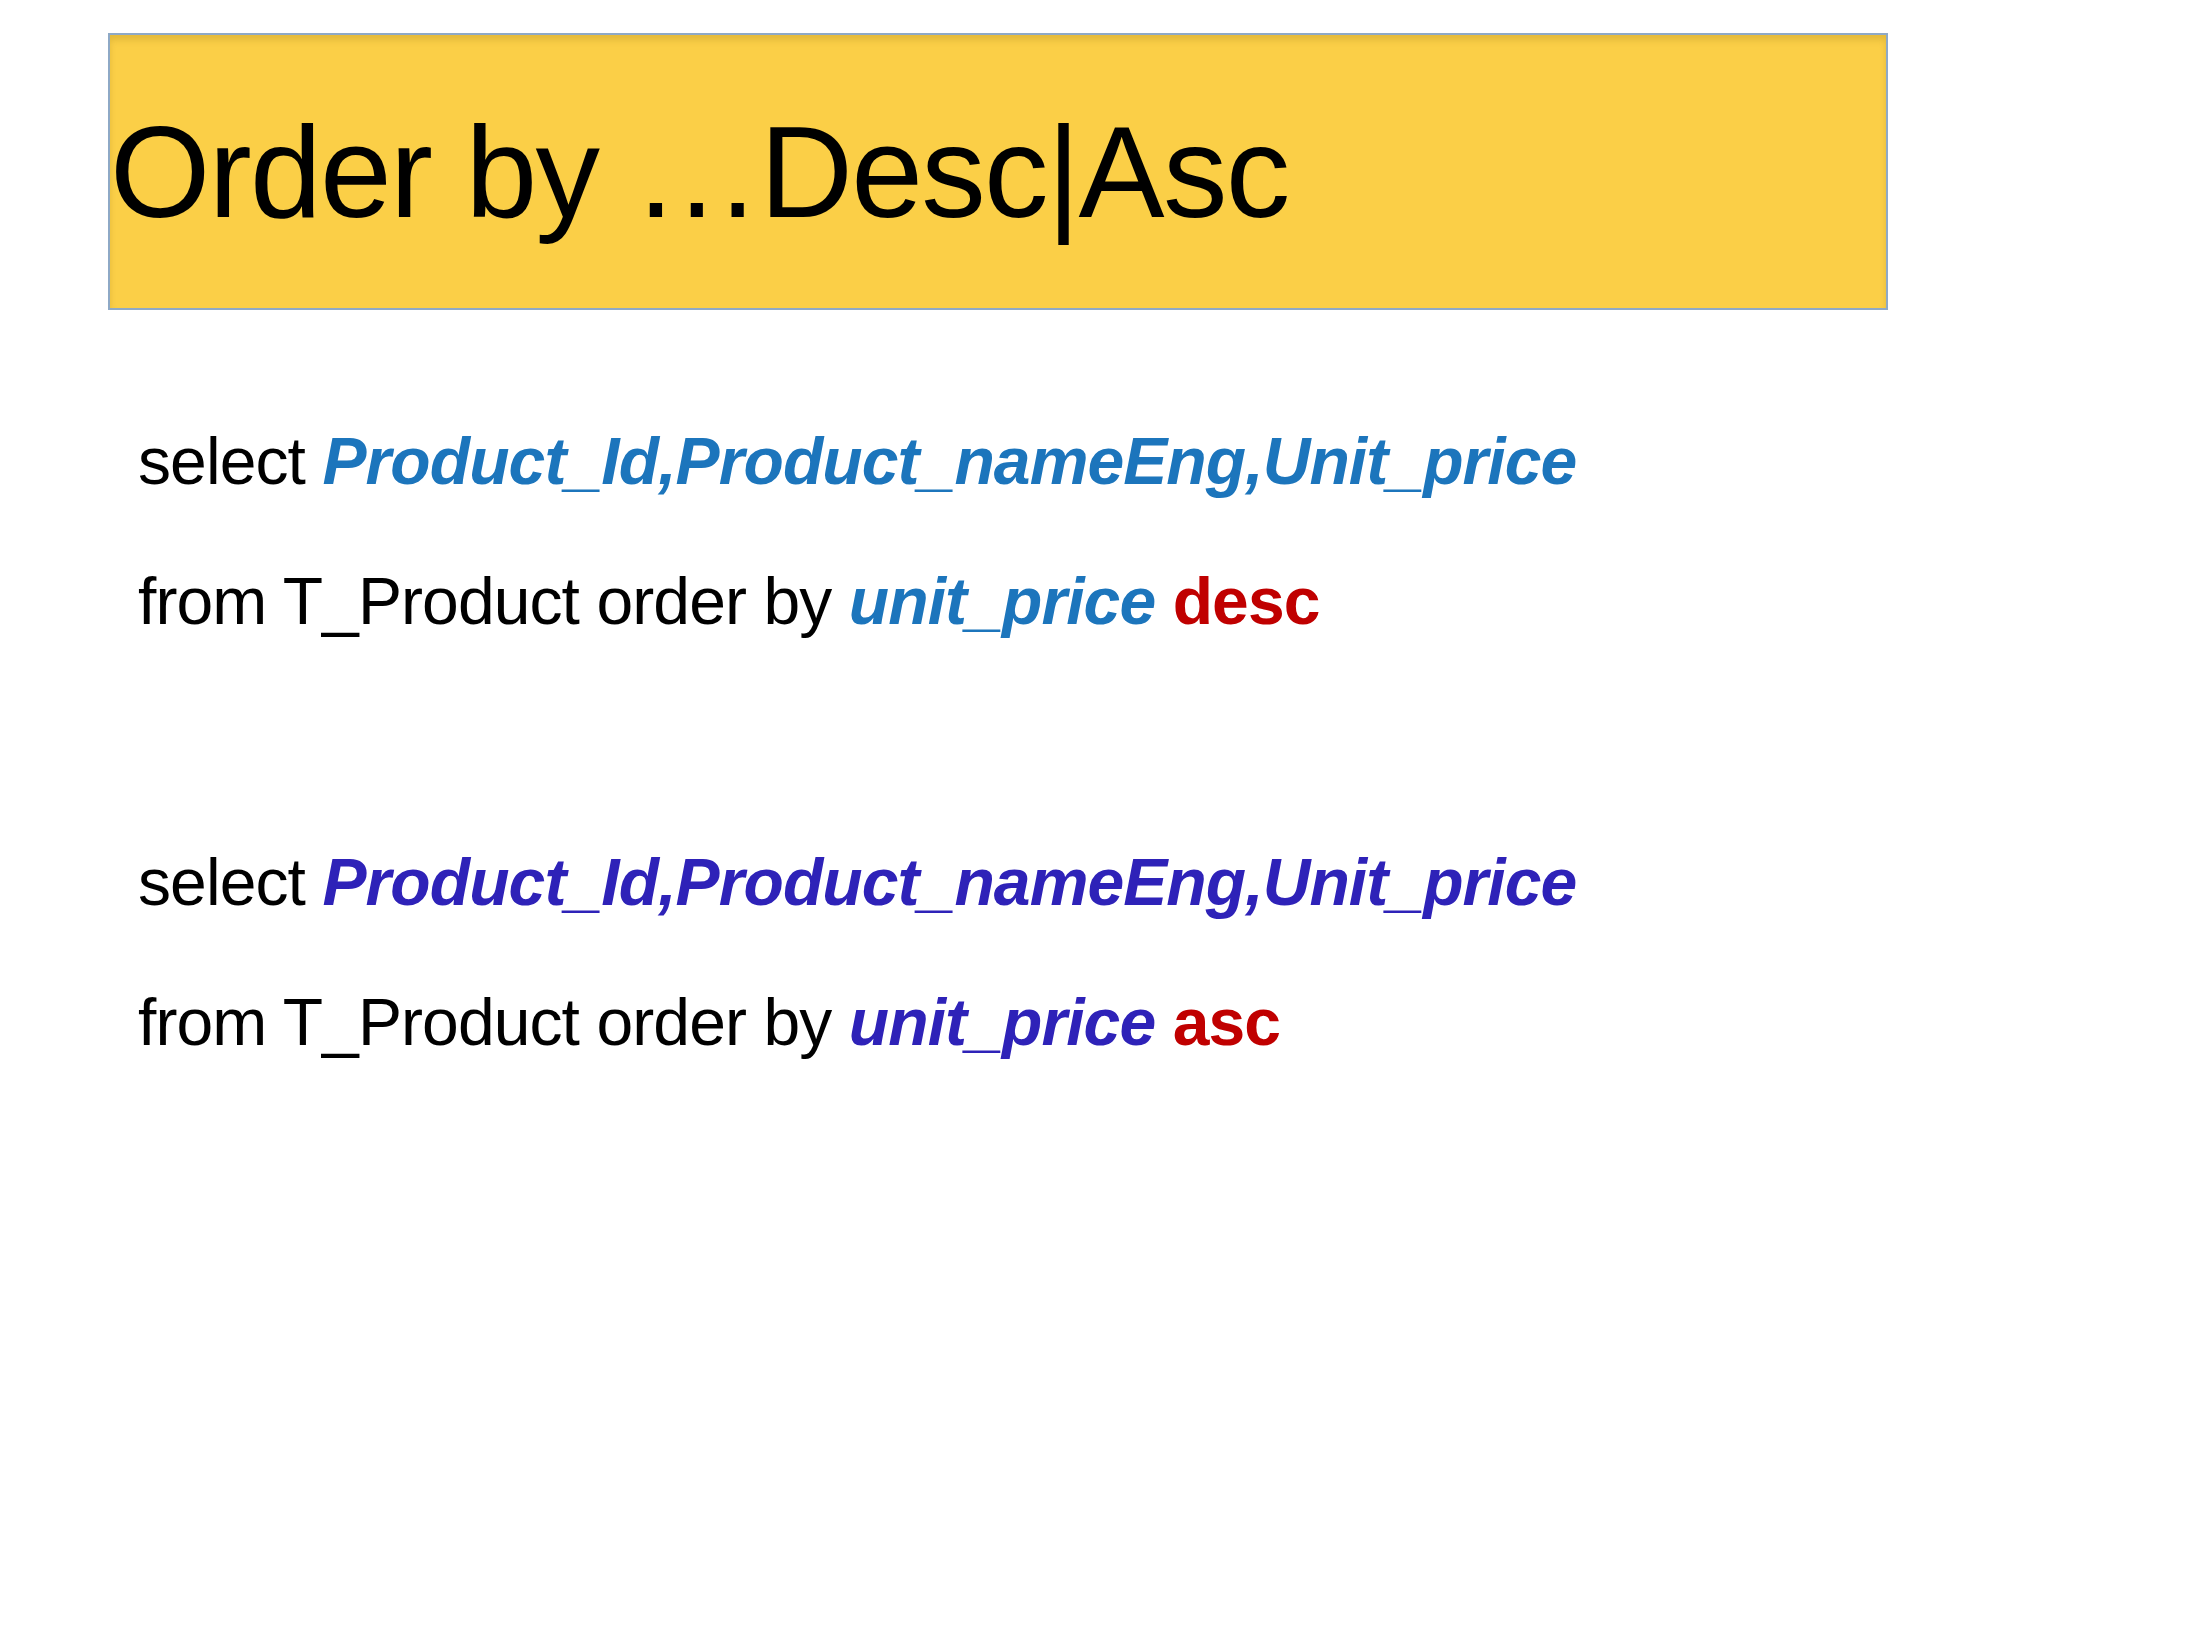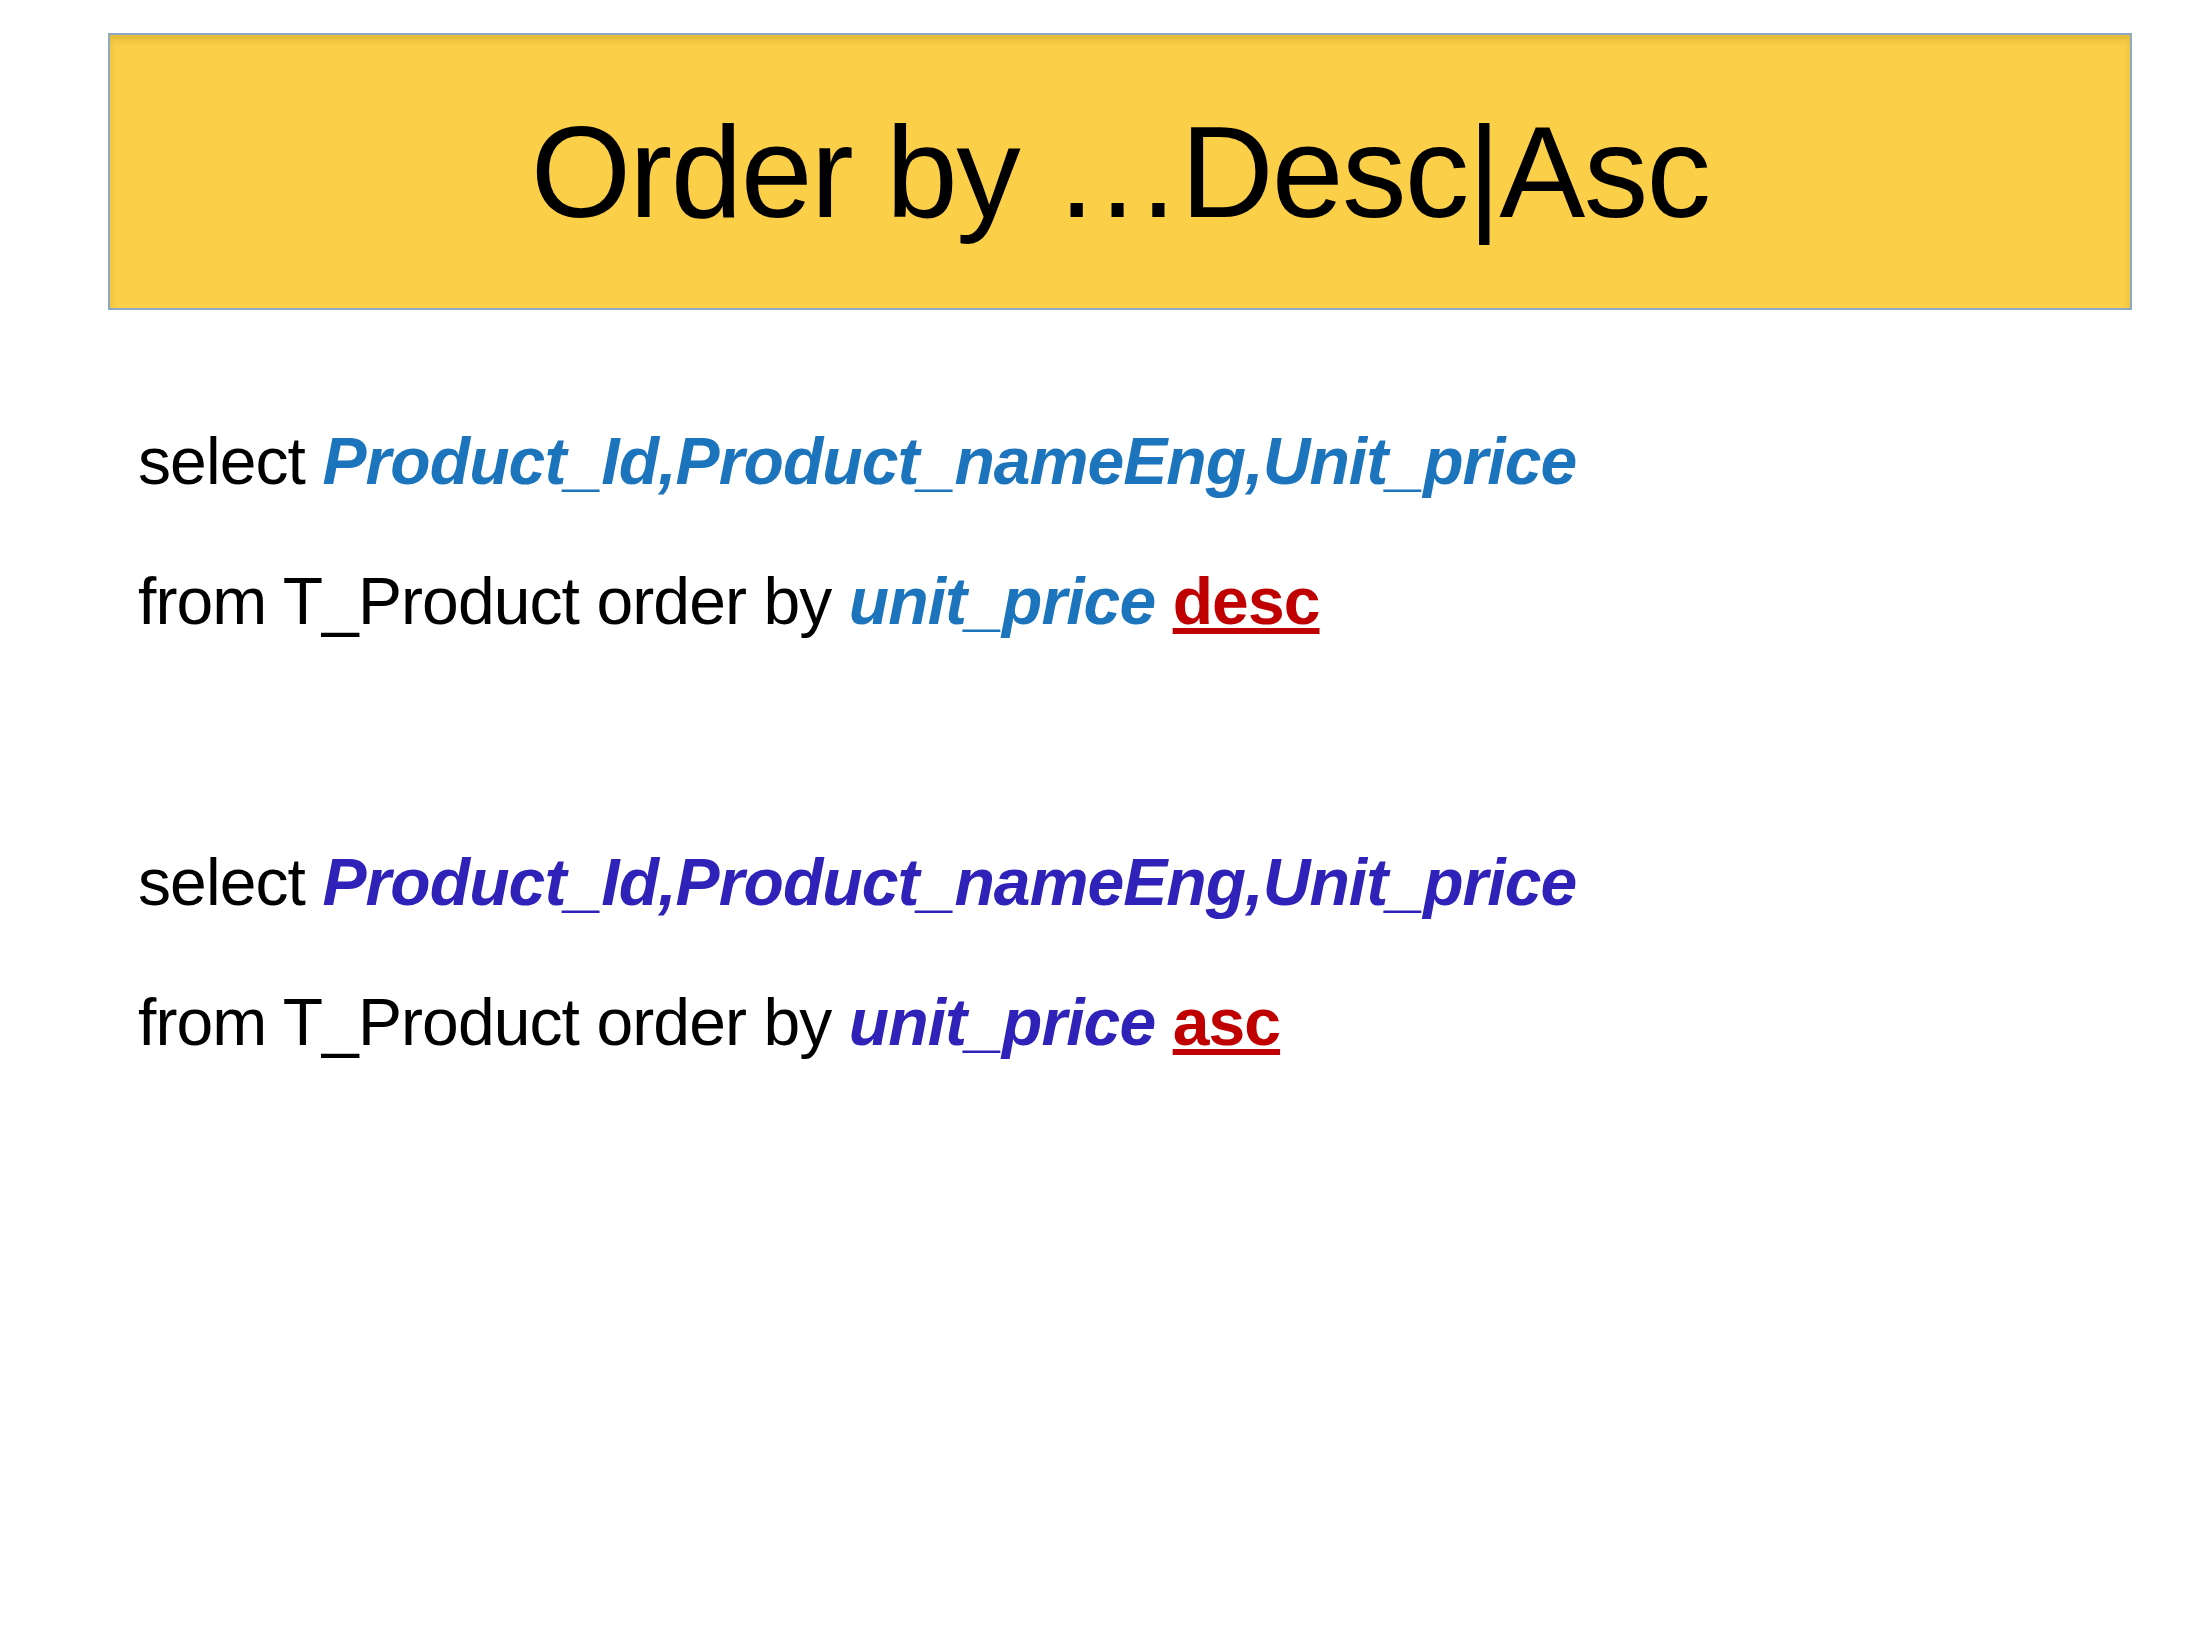--- a/index.html
+++ b/index.html
@@ -19,27 +19,27 @@
     font-family: "Liberation Sans", sans-serif;
   }
   .slide {
     position: relative;
     width: 2203px; height: 1652px;
     background: var(--slide-background);
   }
   .title-bar {
     position: absolute;
     left: 108px; top: 33px;
-    width: 2024px; height: 277px;
+    width: 1780px; height: 277px;
     background: var(--title-background);
     border: 2.6px solid var(--title-border);
     box-shadow: inset 0 5.2px 6.9px rgba(120, 90, 0, 0.18);
     display: flex;
     align-items: center;
-    justify-content: center;
+    justify-content: flex-start;
   }
   .title-text {
     font-size: 129px;
     font-weight: 400;
     color: var(--body-text);
     letter-spacing: -1.7px;
     white-space: nowrap;
   }
   .code-block {
     position: absolute;
@@ -49,21 +49,21 @@
     color: var(--body-text);
     white-space: nowrap;
     letter-spacing: -0.9px;
   }
   .code-block.q1 { top: 391px; }
   .code-block.q2 { top: 812px; }
   .seg-plain  { font-weight: 400; color: var(--body-text); }
   .seg-bold   { font-weight: 400; color: var(--body-text); }
   .seg-ident-blue   { font-weight: 700; font-style: italic; color: var(--identifier-blue); }
   .seg-ident-indigo { font-weight: 700; font-style: italic; color: var(--identifier-indigo); }
-  .seg-keyword-red  { font-weight: 700; color: var(--keyword-red); text-decoration: underline; }
+  .seg-keyword-red  { font-weight: 700; color: var(--keyword-red); }
 </style>
 </head>
 <body>
 
 <div class="slide">
 
   <div class="title-bar">
     <span class="title-text">Order by …Desc|Asc</span>
   </div>
 

